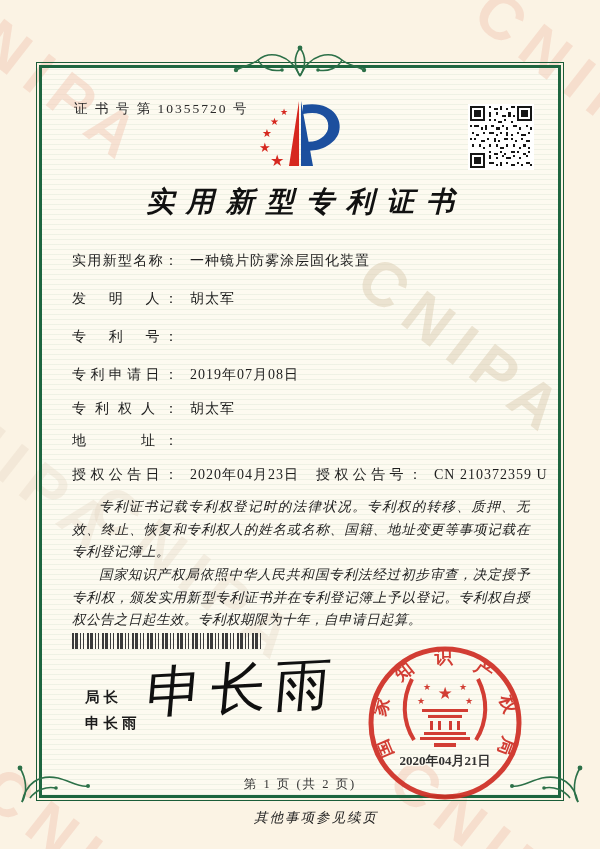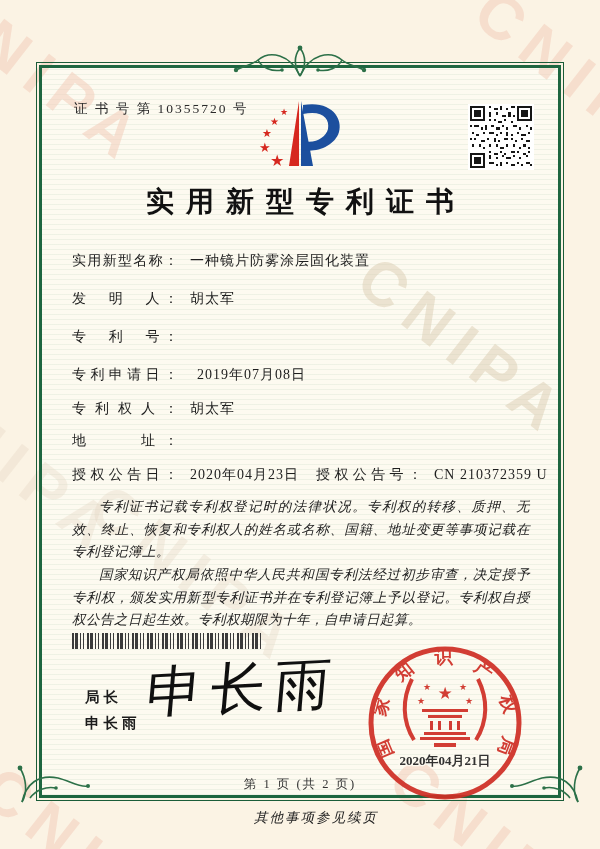--- a/index.html
+++ b/index.html
@@ -38,21 +38,21 @@
   .cert-no{
     position:absolute;z-index:3;left:74px;top:100px;
     font-size:13.5px;letter-spacing:2px;color:#2a2a2a;
   }
   .logo{position:absolute;z-index:3;left:244px;top:98px;width:112px;height:74px;}
   .logo .star{position:absolute;color:#d6281f;line-height:1;font-family:"DejaVu Sans",sans-serif;}
   .qr{position:absolute;z-index:3;left:468px;top:104px;width:62px;height:62px;background:#fff;padding:2px;}
   .title{
     position:absolute;z-index:3;left:0;top:183px;width:600px;
     text-align:center;font-size:28px;font-weight:bold;color:#111;
-    letter-spacing:12px;text-indent:12px;
+    letter-spacing:12px;text-indent:12px;font-style:italic;
   }
   .row{position:absolute;z-index:3;left:72px;display:flex;align-items:flex-end;font-size:14px;color:#1e1e1e;}
   .row-label{
     width:106px;flex:0 0 106px;display:inline-block;
     text-align:justify;text-align-last:justify;
   }
   .row-value{margin-left:12px;letter-spacing:1px;white-space:nowrap;}
   .row-value.small{font-size:11.5px;letter-spacing:0;}
   .pair2{position:absolute;left:244px;top:0;display:flex;align-items:baseline;}
   .body-text{
@@ -174,21 +174,21 @@
   <span class="row-label">实用新型名称：</span>
   <span class="row-value">一种镜片防雾涂层固化装置</span>
 </div>
 <div class="row" style="top:290px;">
   <span class="row-label">发　明　人：</span>
   <span class="row-value">胡太军</span>
 </div>
 <div class="row" style="top:328px;">
   <span class="row-label">专　利　号：</span>
 </div>
-<div class="row" style="top:366px;gap:7px;">
+<div class="row" style="top:366px;">
   <span class="row-label">专利申请日：</span>
   <span class="row-value">2019年07月08日</span>
 </div>
 <div class="row" style="top:400px;">
   <span class="row-label">专利权人：</span>
   <span class="row-value">胡太军</span>
 </div>
 <div class="row" style="top:432px;">
   <span class="row-label">地　　址：</span>
 </div>

